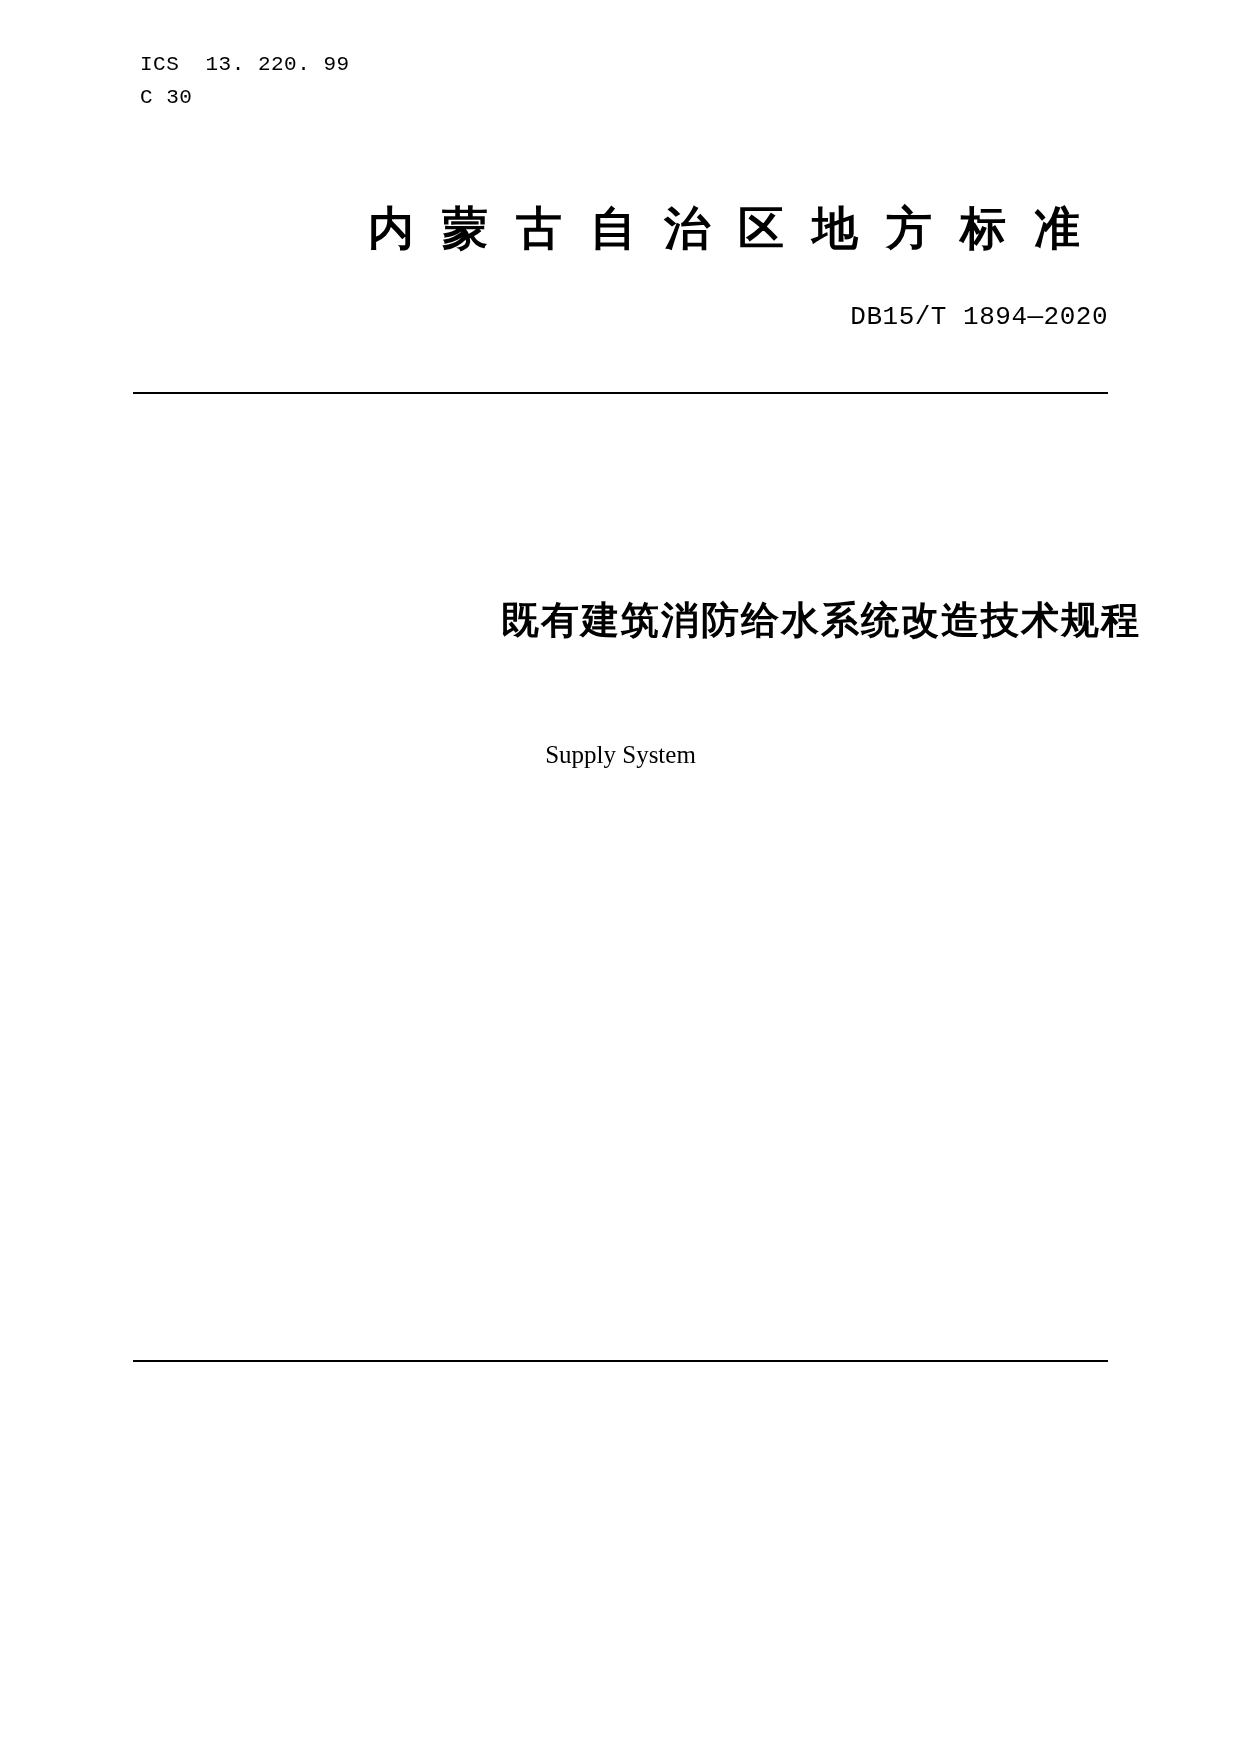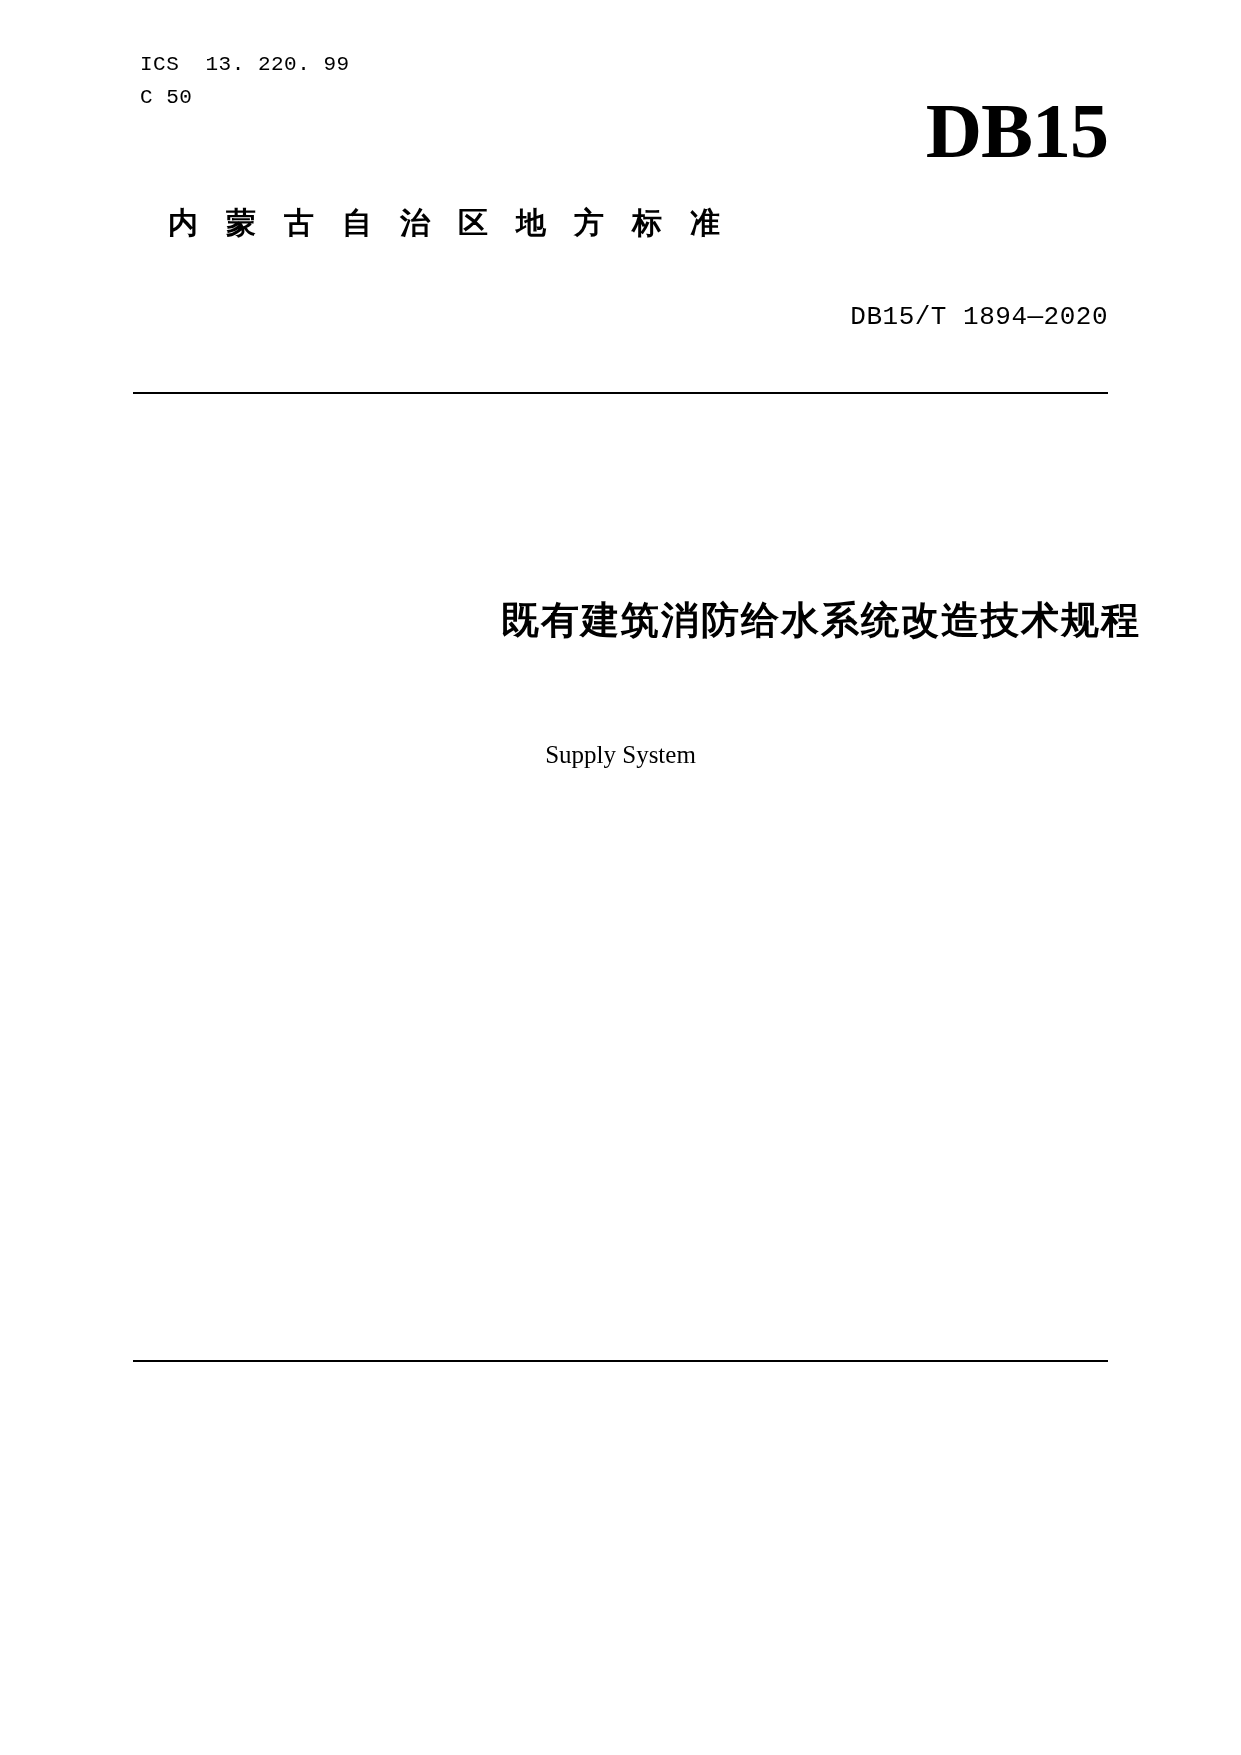--- a/index.html
+++ b/index.html
@@ -44,24 +44,24 @@
     font-size: 78px;
     letter-spacing: -1px;
     line-height: 1;
   }
 
   .cn-standard-title {
     position: absolute;
     left: 140px;
     right: 133px;
     top: 205px;
-    text-align: left;
-    font-family: Liberation Serif, serif;
+    text-align: right;
+    font-family: Liberation Mono, monospace;
     font-weight: bold;
-    font-size: 30px;
+    font-size: 46px;
     letter-spacing: 28px;
     text-indent: 28px;
     line-height: 1.2;
   }
 
   .std-number {
     position: absolute;
     right: 133px;
     top: 302px;
     font-family: "Liberation Mono", monospace;
@@ -141,24 +141,23 @@
     letter-spacing: 6px;
   }
 </style>
 </head>
 <body>
 
 <div class="page">
 
   <div class="ics-block">
     <div class="ics-line">ICS  13. 220. 99</div>
-    <div class="ics-line">C 50</div>
+    <div class="ics-line">C 30</div>
   </div>
 
-  <div class="db-logo">DB15</div>
 
   <div class="cn-standard-title">内蒙古自治区地方标准</div>
 
   <div class="std-number">DB15/T 1894—2020</div>
 
   <div class="rule-top"></div>
 
   <div class="doc-title-cn">既有建筑消防给水系统改造技术规程</div>
 
   <div class="doc-title-en">

